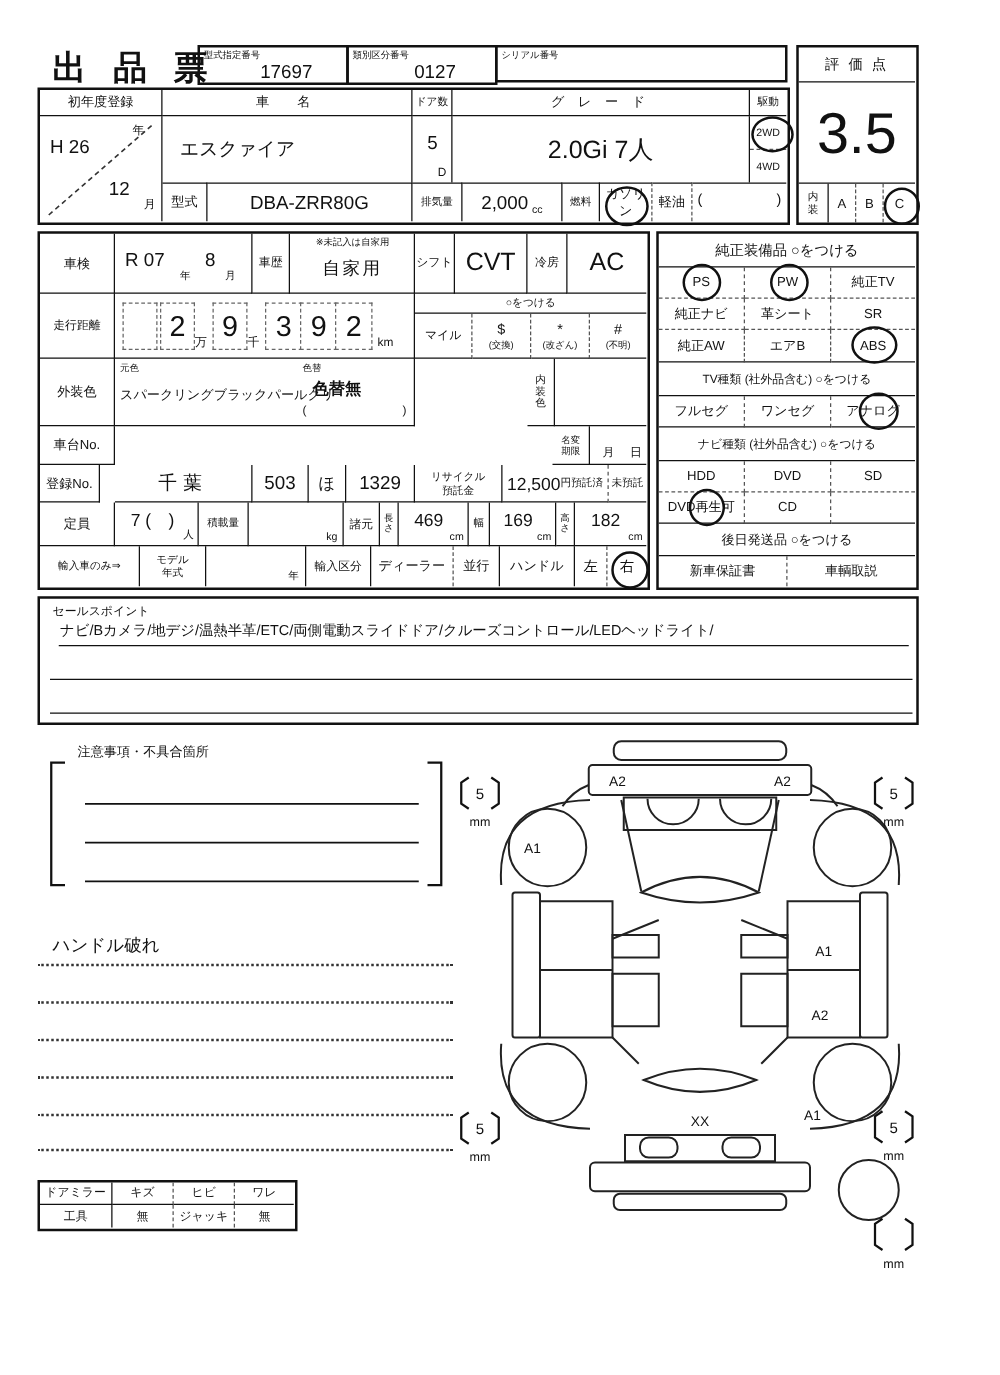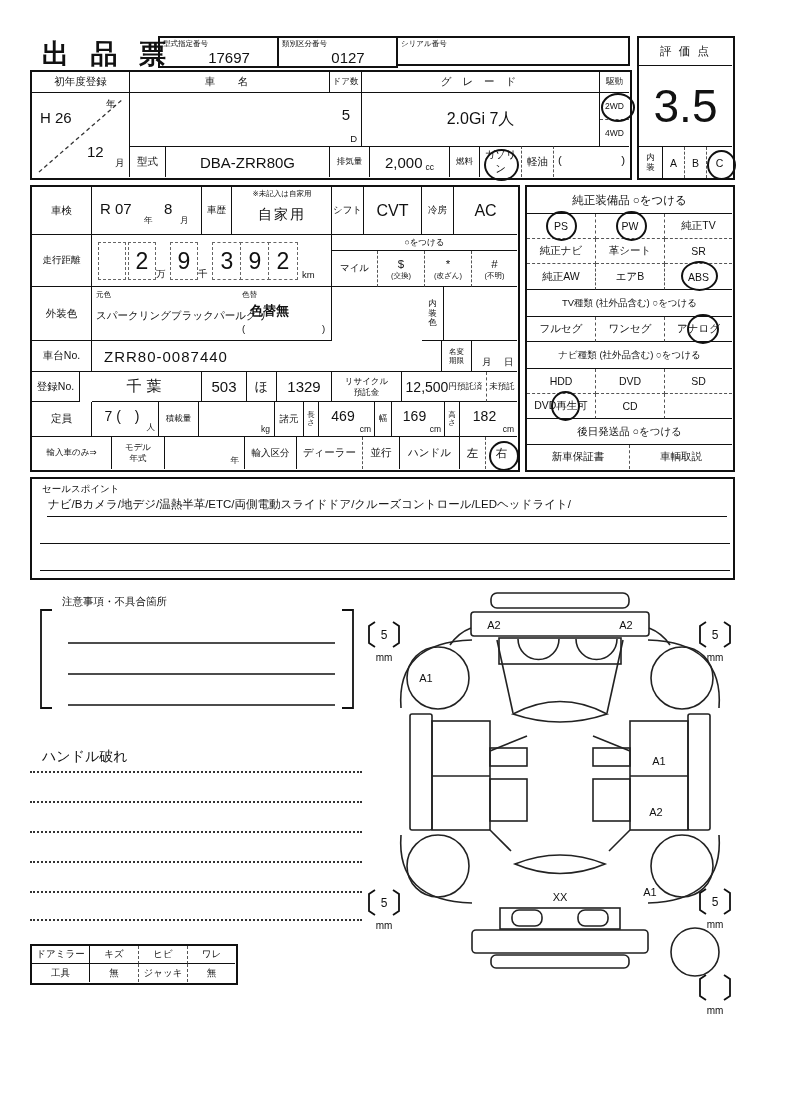--- a/index.html
+++ b/index.html
@@ -14,21 +14,21 @@
   .bbd{border-bottom:1.5px dashed #555}
   .cen{display:flex;align-items:center;justify-content:center;text-align:center}
   .col{display:flex;flex-direction:column;align-items:center;justify-content:center;text-align:center;line-height:1.25}
   .stack{line-height:1.12;word-break:break-all;text-align:center}
   .circ{position:absolute;border:2.3px solid #111;border-radius:50%}
   .dbox{position:absolute;border:1.6px dashed #666;display:flex;align-items:center;justify-content:center;font-size:23px;background:#fff}
   .dotline{position:absolute;border-bottom:2px dotted #333;height:0}
   .uline{position:absolute;border-bottom:1.5px solid #111;height:0}
   .s7{font-size:7.5px}.s8{font-size:8.5px}.s9{font-size:9.5px}.s10{font-size:10.5px}
   .s11{font-size:11.5px}.s13{font-size:13px}.s14{font-size:14px}.s15{font-size:15px}
-  .s16{font-size:16px}.s17{font-size:15px}
+  .s16{font-size:20px}.s17{font-size:15px}
   .title{font-size:27px;font-weight:bold;letter-spacing:7px}
   .score{font-size:46px;font-weight:500}
   svg.ov{position:absolute;overflow:visible}
   svg text{font-family:"Liberation Sans","DejaVu Sans",sans-serif;fill:#111}
 </style>
 </head>
 <body>
 
 <div class="sheet">
 
@@ -67,20 +67,21 @@
       <svg class="ov" width="98" height="84" style="left:0;top:0">
         <line x1="7" y1="79" x2="91" y2="6" stroke="#333" stroke-width="1.3" stroke-dasharray="4 3"></line>
       </svg>
       <span class="c s17" style="left:8px;top:16px">H 26</span>
       <span class="c s9" style="left:74px;top:5px">年</span>
       <span class="c s17" style="left:55px;top:50px">12</span>
       <span class="c s9" style="left:83px;top:64px">月</span>
     </div>
 
     <div class="c cen s10 br bb" style="left:98px;top:0;width:200px;height:21px;letter-spacing:6px">車　名</div>
+    <div class="c br s15" style="left:98px;top:21px;width:200px;height:53px;display:flex;align-items:center;padding-left:14px">エスクァイア</div>
     <div class="c cen s10 br bt" style="left:98px;top:74px;width:36px;height:31px">型式</div>
     <div class="c cen s15 br bt" style="left:134px;top:74px;width:164px;height:31px">DBA-ZRR80G</div>
 
     <div class="c cen s8 br bb" style="left:298px;top:0;width:32px;height:21px">ドア数</div>
     <div class="c br" style="left:298px;top:21px;width:32px;height:53px">
       <div class="c cen s15" style="left:0;top:6px;width:32px;height:30px">5</div>
       <span class="c s9" style="right:4px;bottom:2px">D</span>
     </div>
 
     <div class="c cen s10 br bb" style="left:330px;top:0;width:238px;height:21px;letter-spacing:4px">グ レ ー ド</div>
@@ -160,21 +161,20 @@
       <span class="c s13" style="left:158px;top:15px;font-weight:bold">色替無</span>
       <span class="c s9" style="left:150px;top:36px">(</span>
       <span class="c s9" style="left:230px;top:36px">)</span>
     </div>
     <div class="c cen br bb" style="left:390px;top:100px;width:22px;height:54px">
       <div class="stack s8" style="width:10px">内装色</div>
     </div>
     <div class="c bb" style="left:412px;top:100px;width:73px;height:54px"></div>
 
     <div class="c cen s10 br bb" style="left:0;top:154px;width:60px;height:31px">車台No.</div>
-    <div class="c br bb s17" style="left:60px;top:154px;width:350px;height:31px;display:flex;align-items:center;padding-left:12px;letter-spacing:1px">ZRR80-0087440</div>
     <div class="c col s7 br bb" style="left:410px;top:154px;width:30px;height:31px">
       <span>名変</span>
       <span>期限</span>
     </div>
     <div class="c bb" style="left:440px;top:154px;width:45px;height:31px">
       <span class="c s9" style="left:10px;top:15px">月</span>
       <span class="c s9" style="left:32px;top:15px">日</span>
     </div>
 
     <div class="c cen s10 br bb" style="left:0;top:185px;width:48px;height:30px">登録No.</div>

